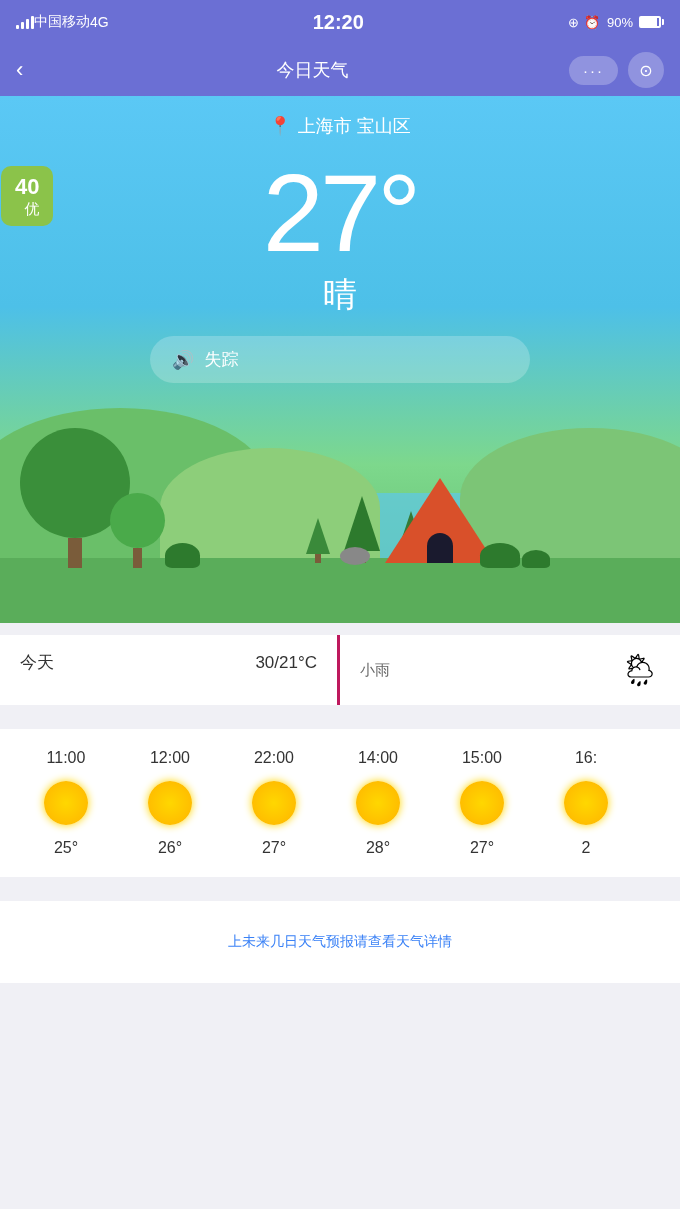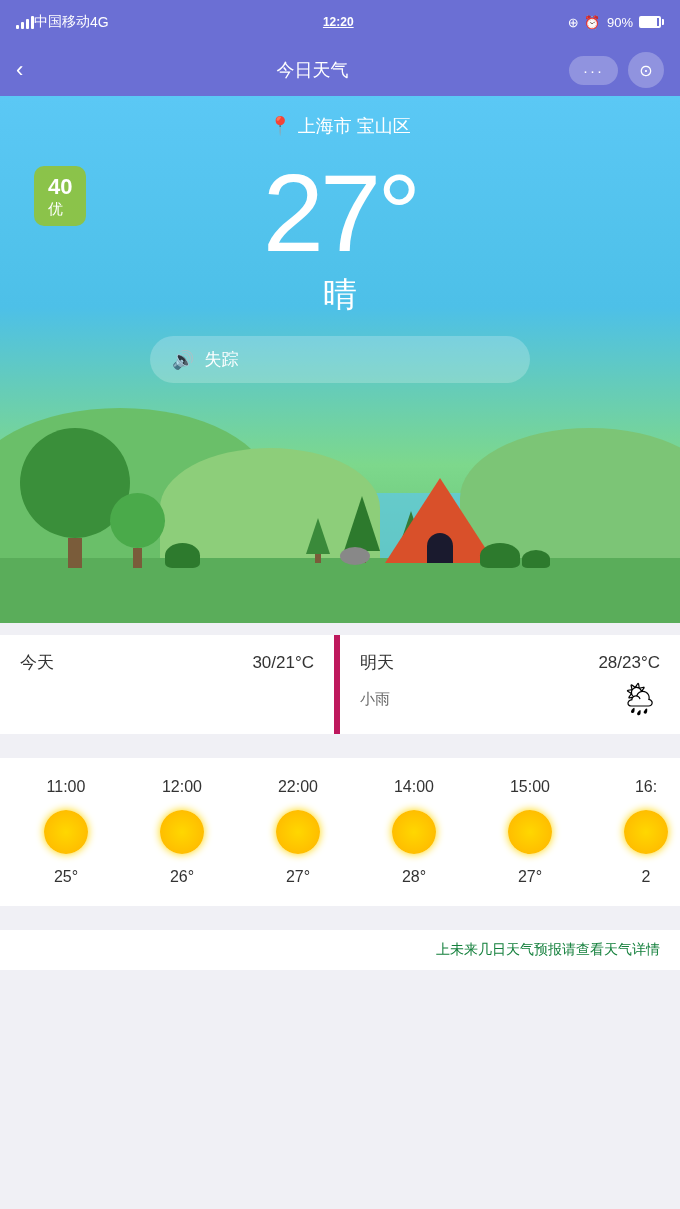--- a/index.html
+++ b/index.html
@@ -18,21 +18,21 @@
       height: 44px;
       display: flex;
       align-items: center;
       justify-content: space-between;
       padding: 0 16px;
       color: white;
       font-size: 14px;
       font-weight: 500;
     }
     .status-left { display: flex; align-items: center; gap: 0; }
-    .status-center { font-size: 12px; font-weight: 600; text-decoration: underline; }
+    .status-center { font-size: 20px; font-weight: 600; }
     .status-right { display: flex; align-items: center; gap: 6px; font-size: 13px; }
 
     
     .nav-bar {
       background: #6b6fd4;
       height: 52px;
       display: flex;
       align-items: center;
       justify-content: space-between;
       padding: 0 16px;
@@ -92,29 +92,29 @@
       font-size: 18px;
       font-weight: 500;
       gap: 6px;
     }
     .location-pin {
       font-size: 18px;
     }
 
     .aqi-badge {
       position: absolute;
-      left: 34px;
+      left: 1px;
       top: 70px;
       background: #8bc34a;
       border-radius: 10px;
       padding: 8px 14px;
       color: white;
       font-size: 22px;
       font-weight: bold;
-      text-align: left;
+      text-align: right;
       line-height: 1.2;
     }
     .aqi-label {
       font-size: 15px;
       font-weight: normal;
     }
 
     .temp-display {
       text-align: center;
       color: white;
@@ -273,21 +273,21 @@
       background: white;
       padding: 0;
     }
 
     .forecast-grid {
       display: grid;
       grid-template-columns: 1fr 1fr;
     }
     .forecast-cell {
       padding: 16px 20px;
-      border-right: 6px solid #be185d;
+      border-right: 3px solid #be185d;
     }
     .forecast-cell:nth-child(2) {
       border-right: none;
       padding-left: 20px;
     }
     .fc-top {
       display: flex;
       justify-content: space-between;
       align-items: center;
       margin-bottom: 6px;
@@ -322,21 +322,21 @@
 
     
     .hourly-section {
       background: white;
       margin-top: 12px;
       padding: 20px 0 20px;
       overflow: hidden;
     }
     .hourly-scroll {
       display: flex;
-      gap: 16px;
+      gap: 4px;
       overflow-x: auto;
       padding: 0 16px;
     }
     .hourly-item {
       display: flex;
       flex-direction: column;
       align-items: center;
       min-width: 100px;
       gap: 14px;
     }
@@ -352,23 +352,23 @@
       box-shadow: 0 0 8px #ffd700;
     }
     .hourly-temp {
       font-size: 16px;
       color: #333;
     }
 
     
     .bottom-link {
       background: white;
-      padding: 11px 20px;
-      text-align: right;
-      color: #15803d;
+      padding: 32px 20px;
+      text-align: center;
+      color: #3b82f6;
       font-size: 14px;
       margin-top: 12px;
     }
 
     
     .signal-bars {
       display: flex;
       align-items: flex-end;
       gap: 2px;
       height: 14px;
@@ -510,24 +510,20 @@
 
 <div class="forecast-section">
   <div class="forecast-grid">
     <div class="forecast-cell">
       <div class="fc-top">
         <span class="fc-label">今天</span>
         <span class="fc-temp">30/21°C</span>
       </div>
     </div>
     <div class="forecast-cell">
-      <div class="fc-top">
-        <span class="fc-label">明天</span>
-        <span class="fc-temp">28/23°C</span>
-      </div>
       <div class="fc-bottom">
         <span class="fc-desc">小雨</span>
         <span class="cloud-rain-icon">🌦</span>
       </div>
     </div>
   </div>
 </div>
 
 <div class="section-divider"></div>
 

